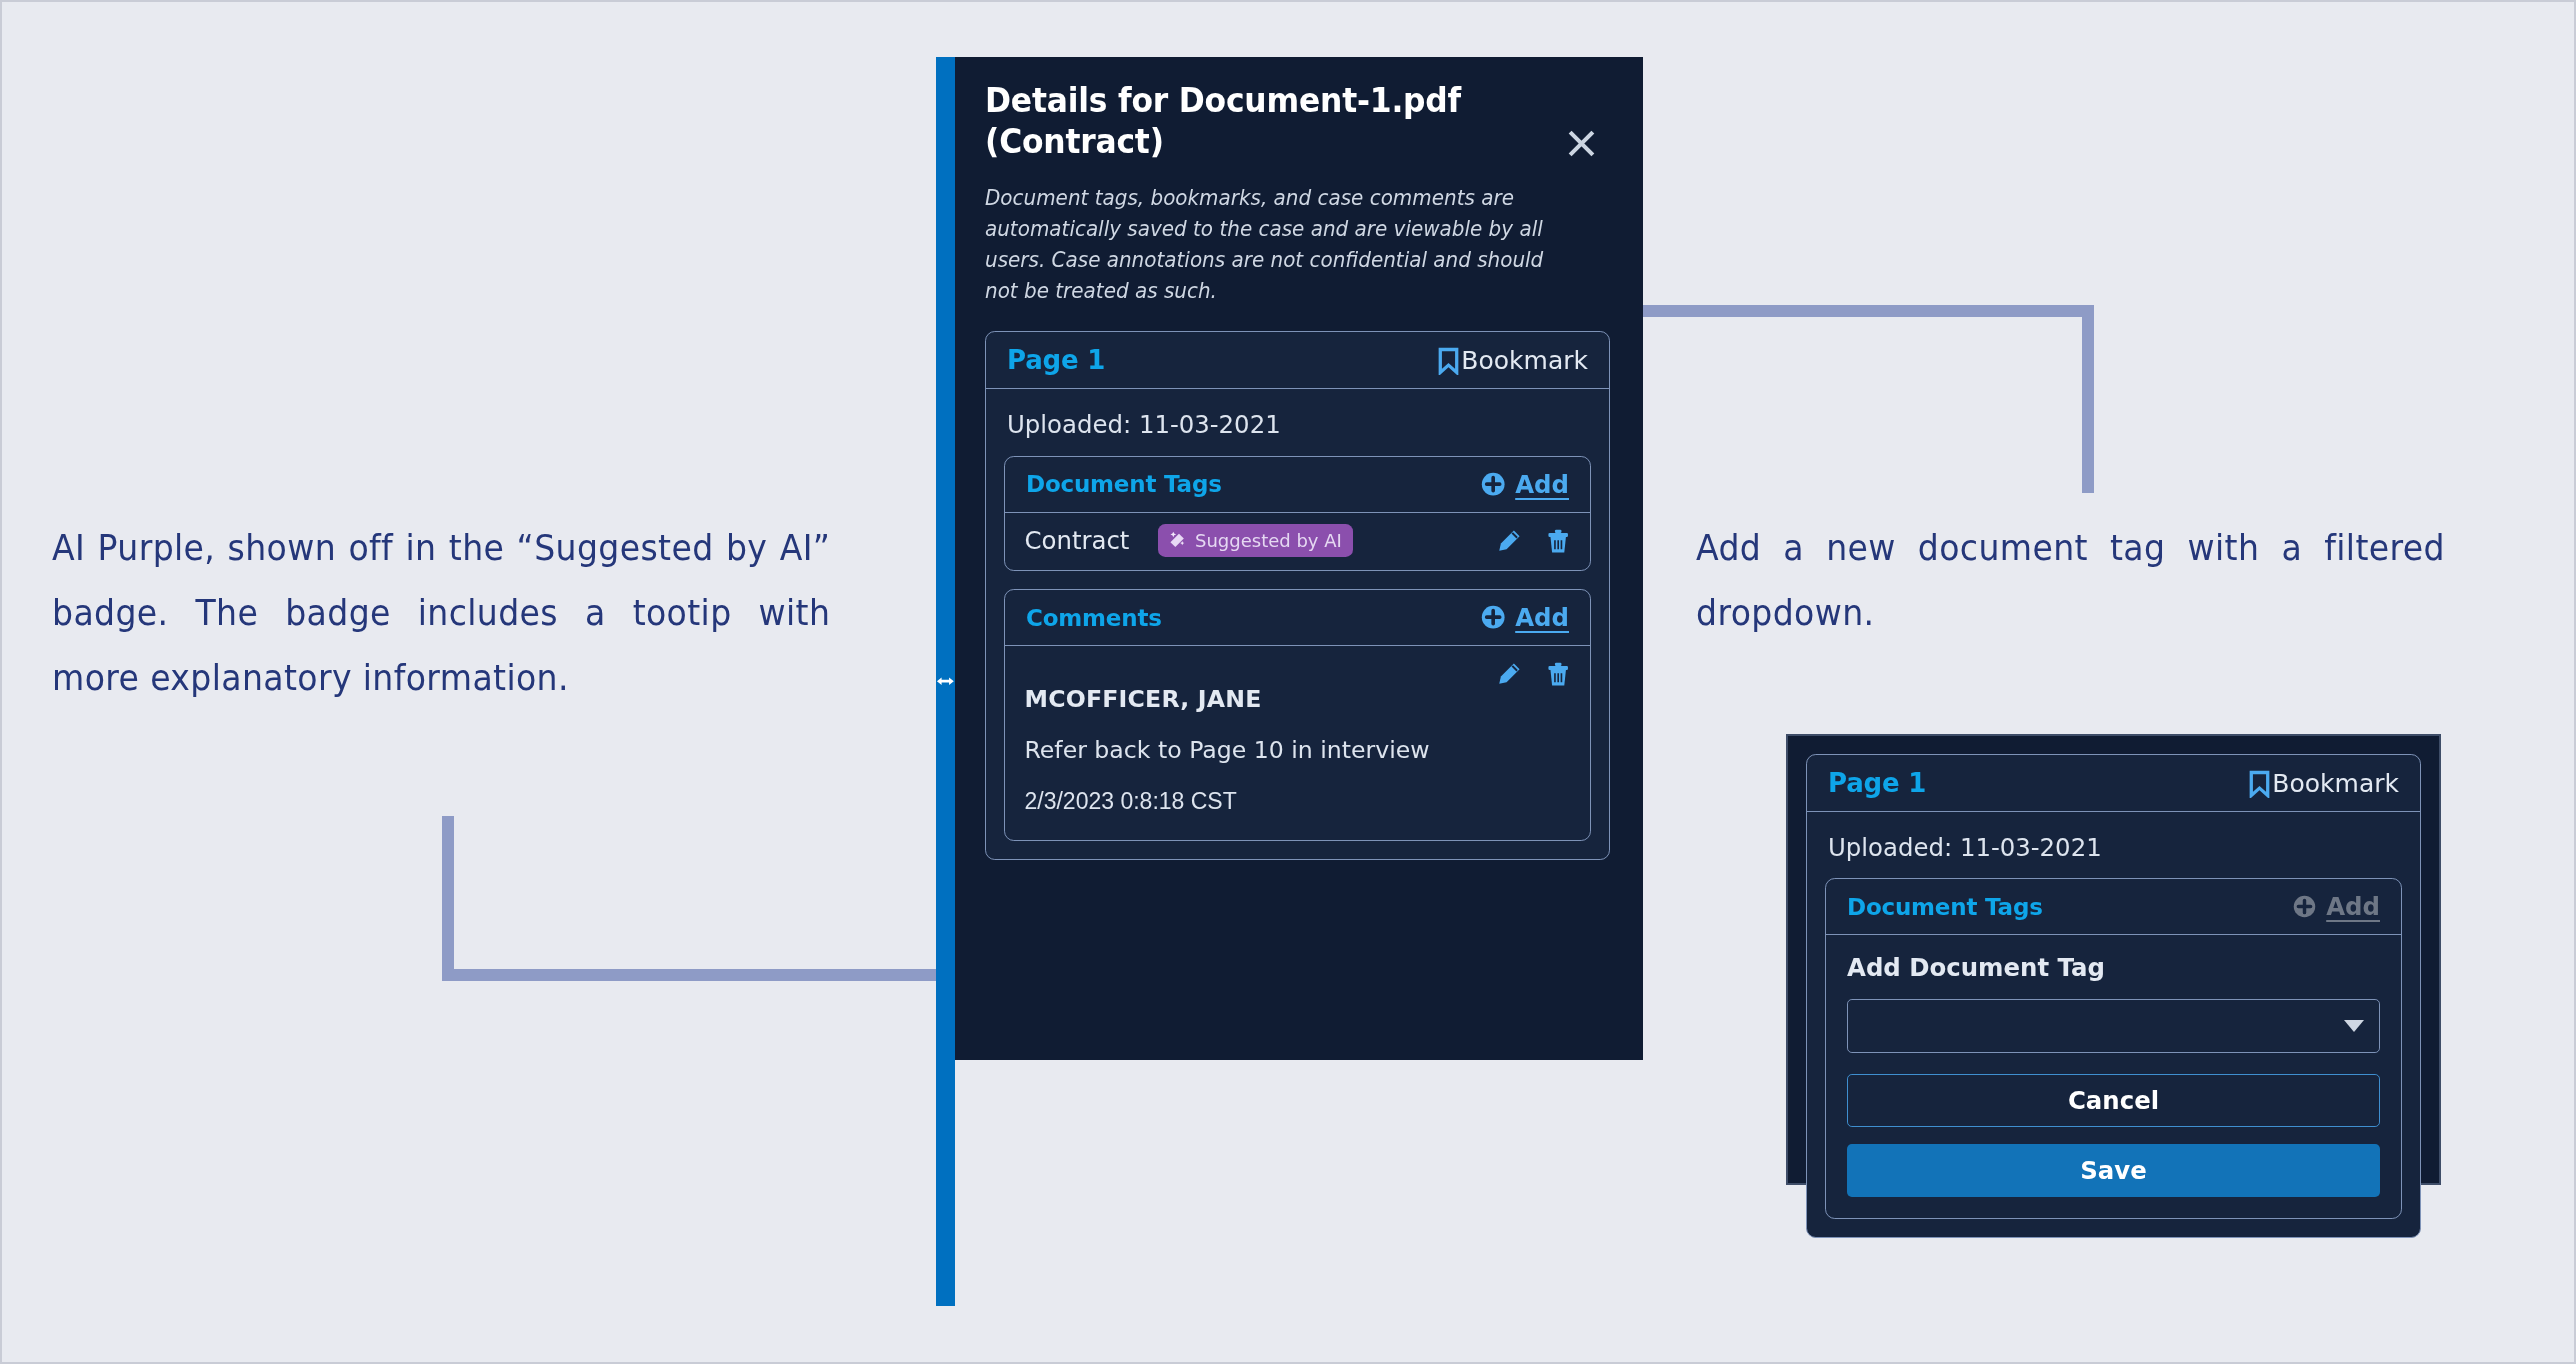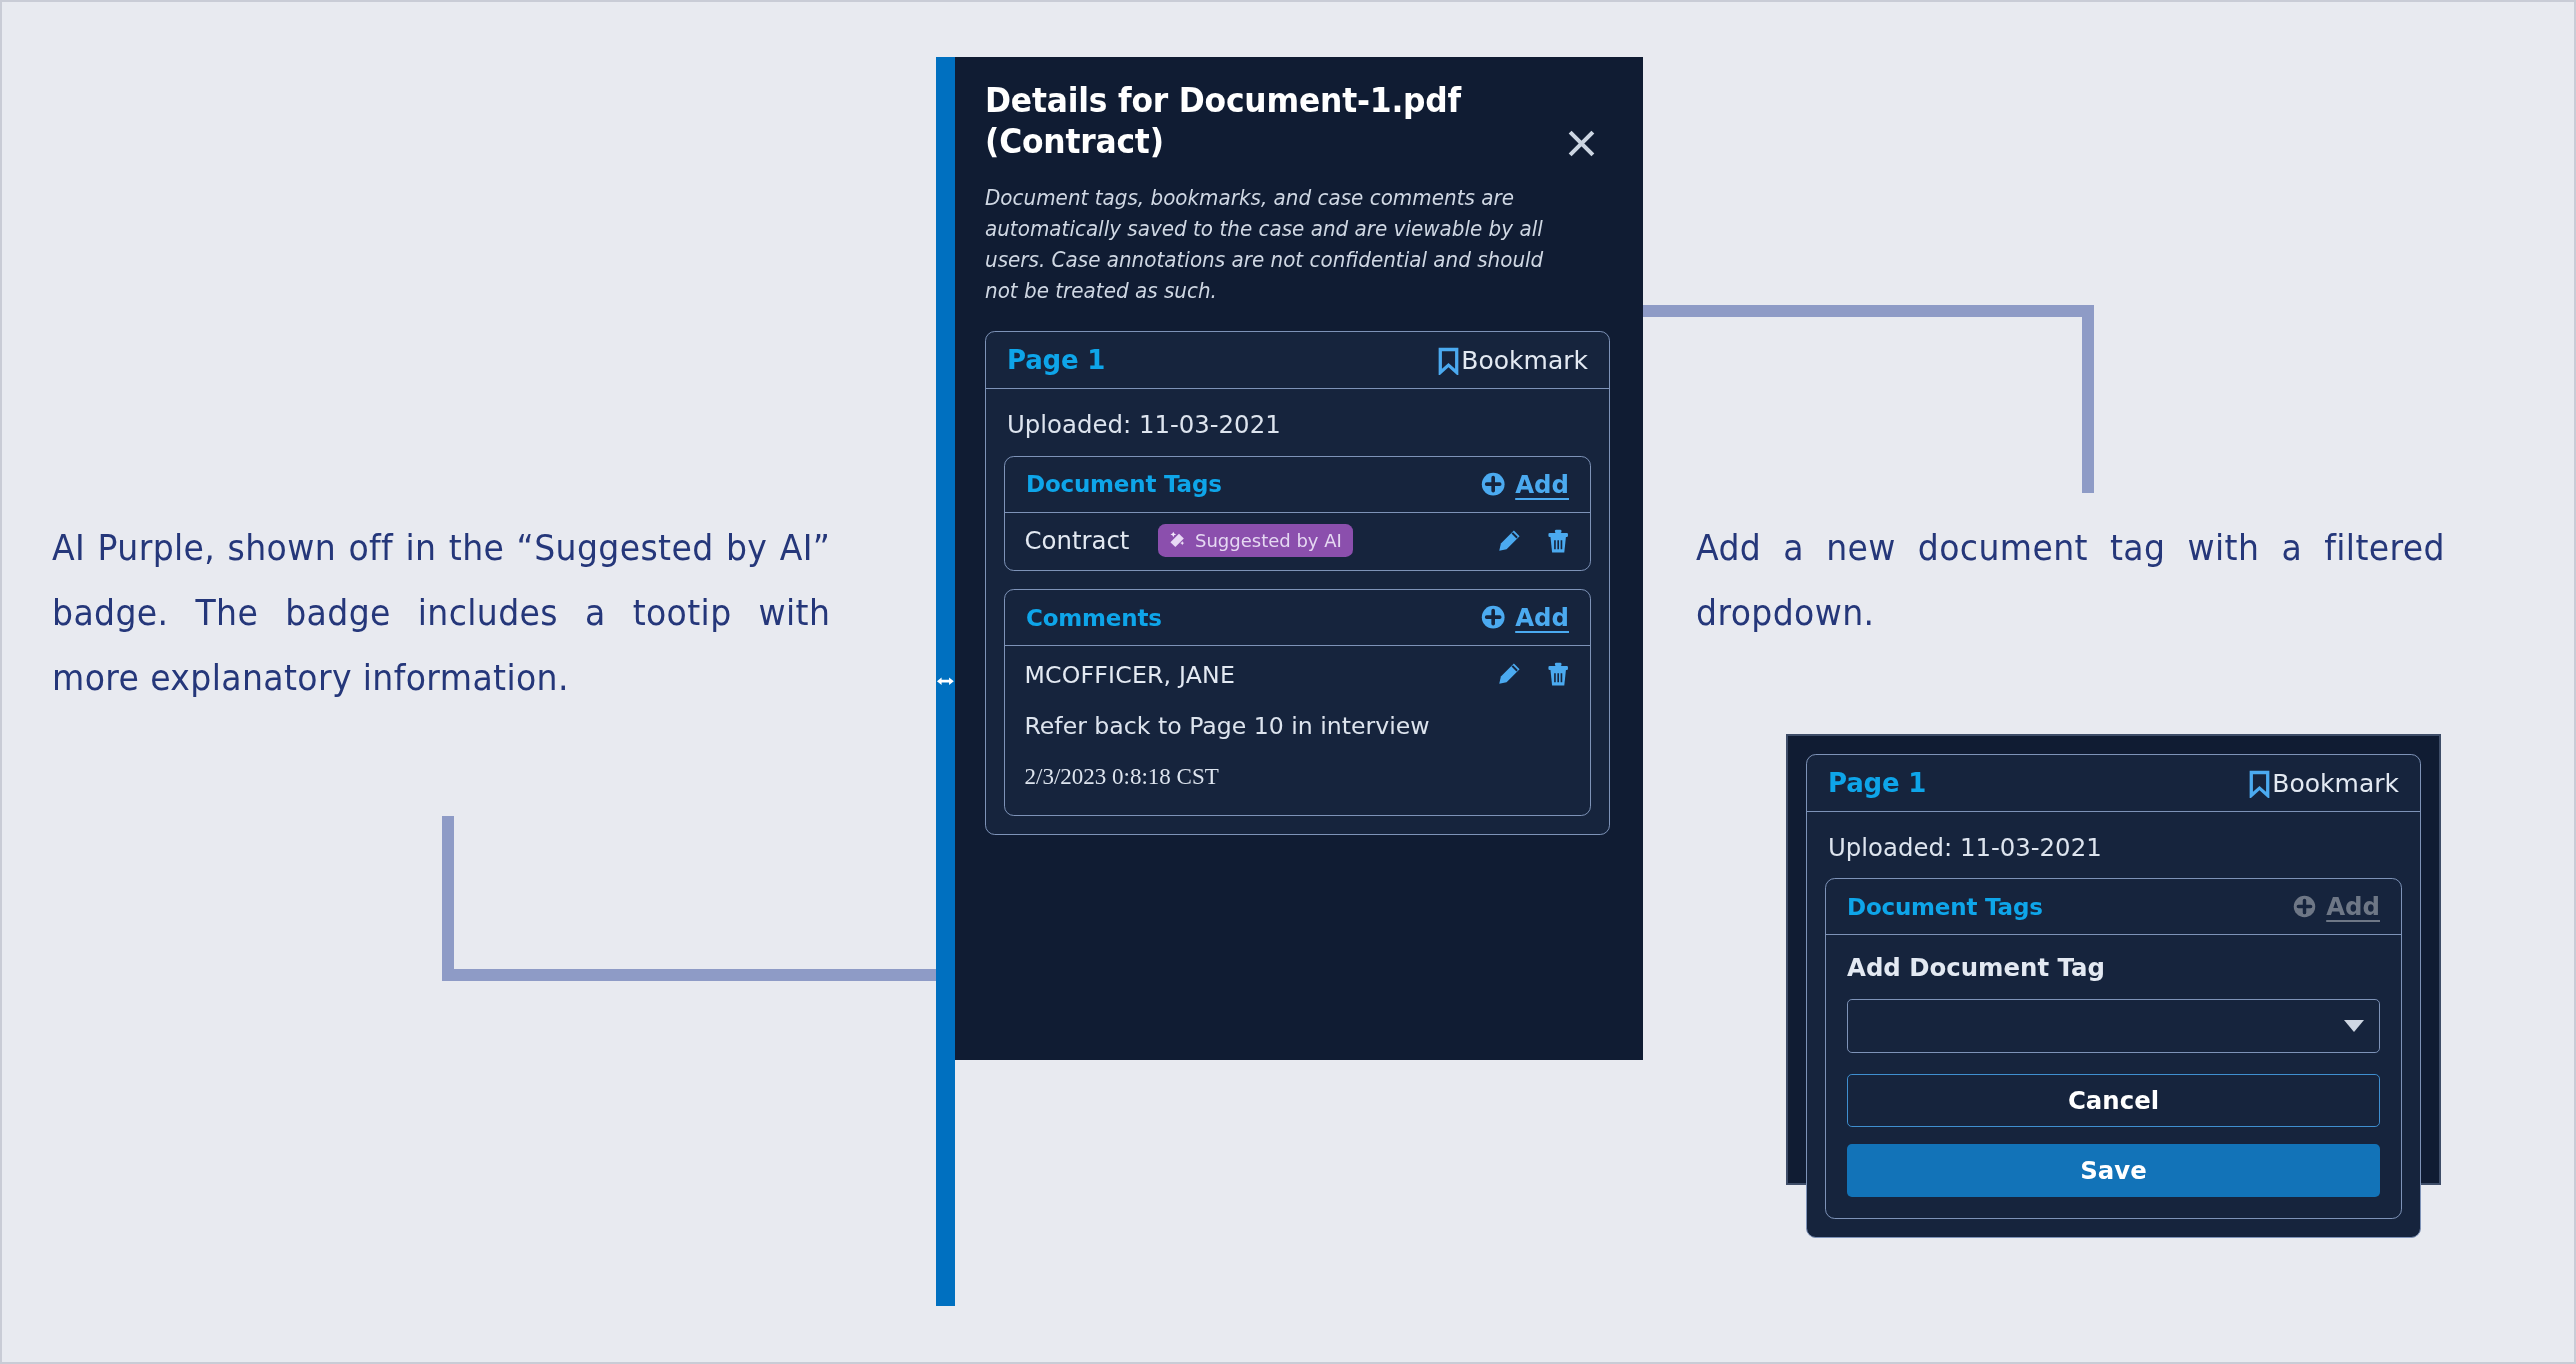--- a/index.html
+++ b/index.html
@@ -194,34 +194,35 @@
   .icon-btn { cursor: pointer; display: block; }
 
   .comment-body { padding: 14.6px 19.5px 24.4px 19.5px; }
   .comment-top {
     display: flex;
     align-items: flex-start;
   }
   .comment-author {
     color: #e3e9f2;
     font-family: "DejaVu Sans", sans-serif;
-    font-weight: normal;
+    font-weight: bold;
     font-size: 23.6px;
     letter-spacing: 0.2px;
+    margin-top: 24px;
   }
   .comment-text {
     margin-top: 23px;
     color: #dde4ee;
     font-family: "DejaVu Sans", sans-serif;
     font-size: 23.6px;
   }
   .comment-time {
     margin-top: 24.4px;
     color: #dde4ee;
-    font-family: Liberation Serif, serif;
+    font-family: Liberation Sans, sans-serif;
     font-size: 23px;
   }
 
   
   #tag-dialog-panel {
     position: absolute;
     left: 1784px;
     top: 732px;
     width: 655px;
     height: 451px;

